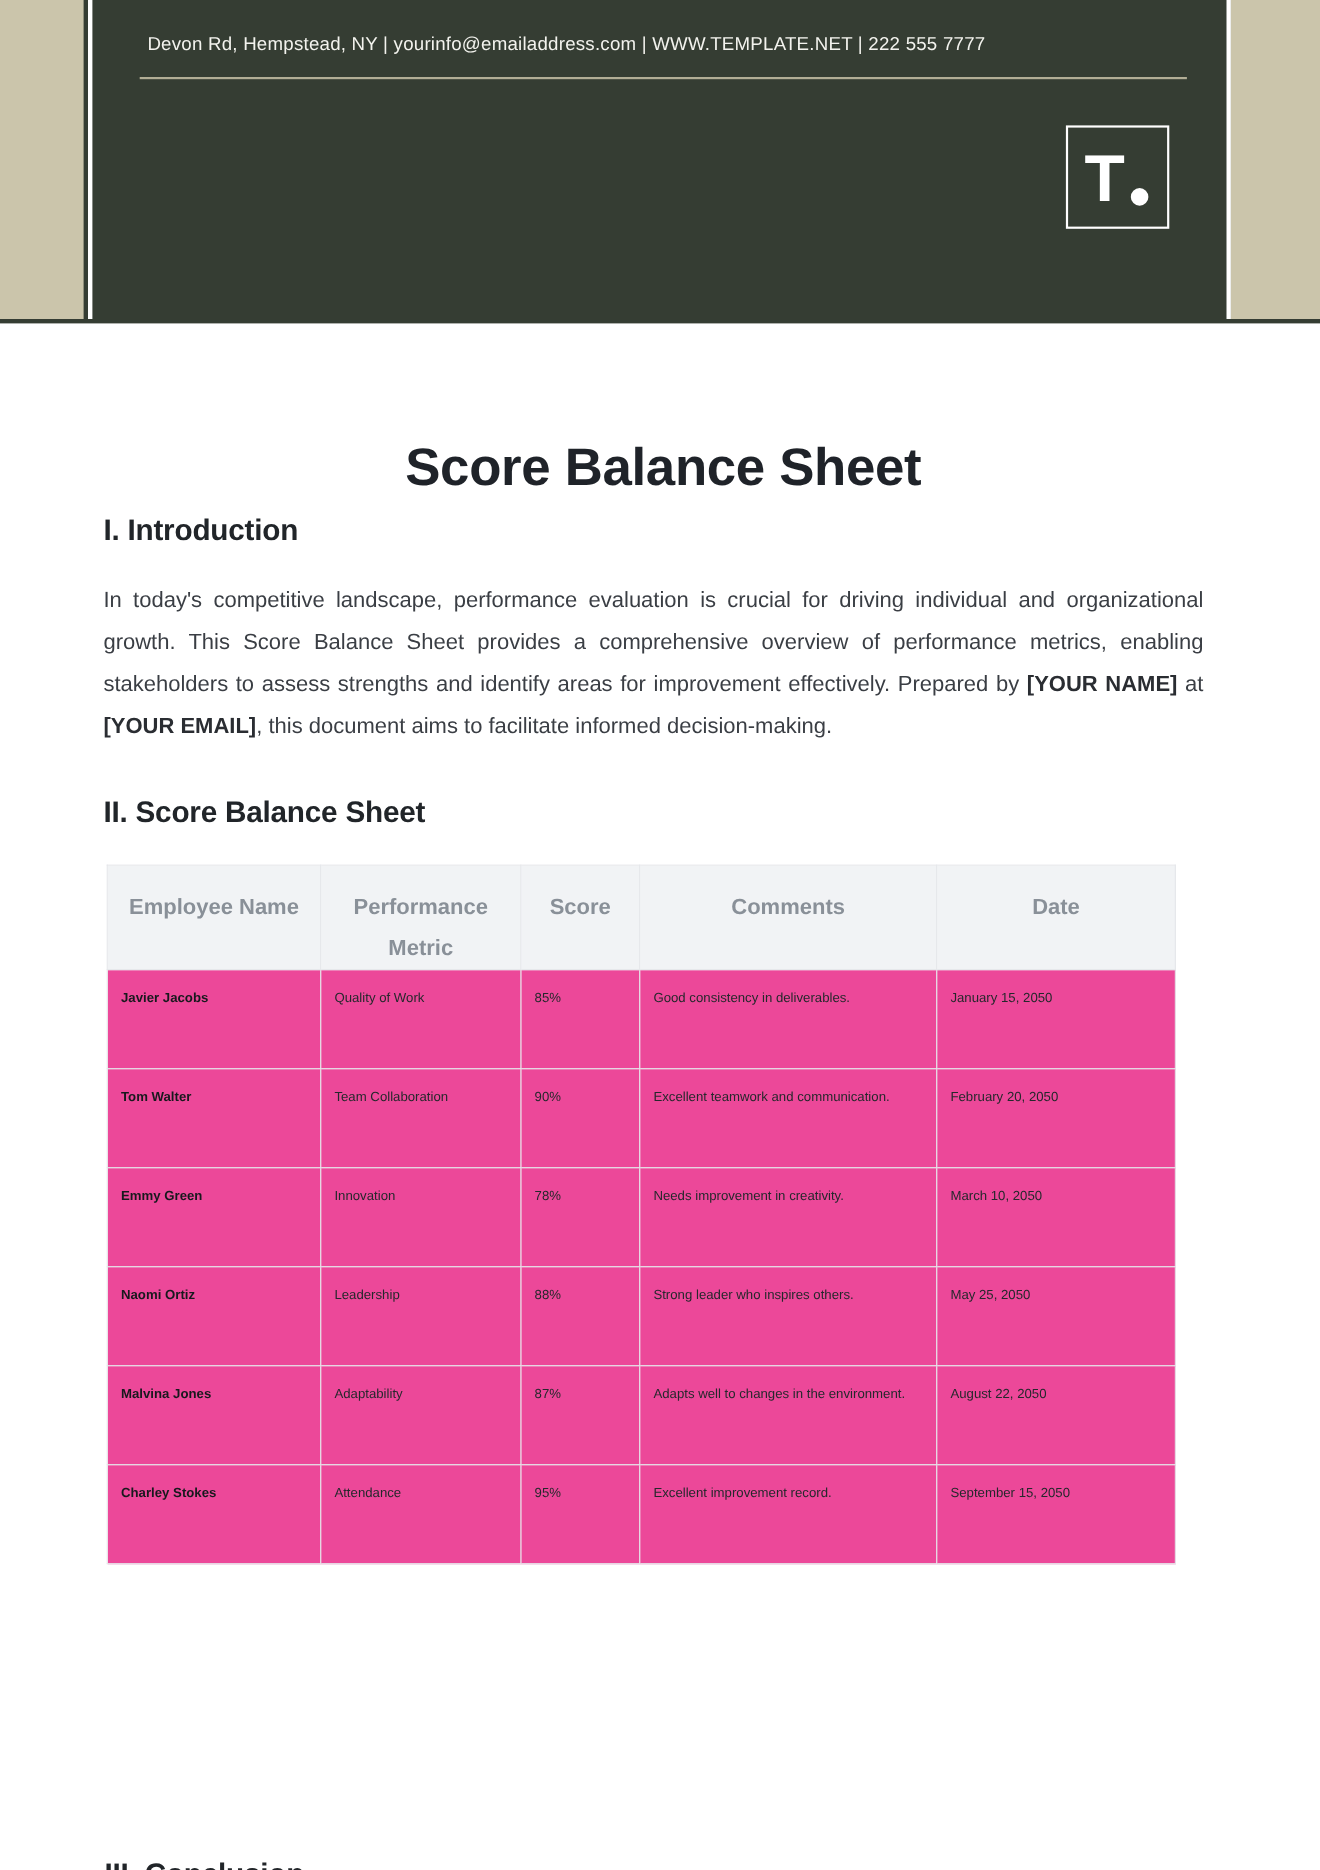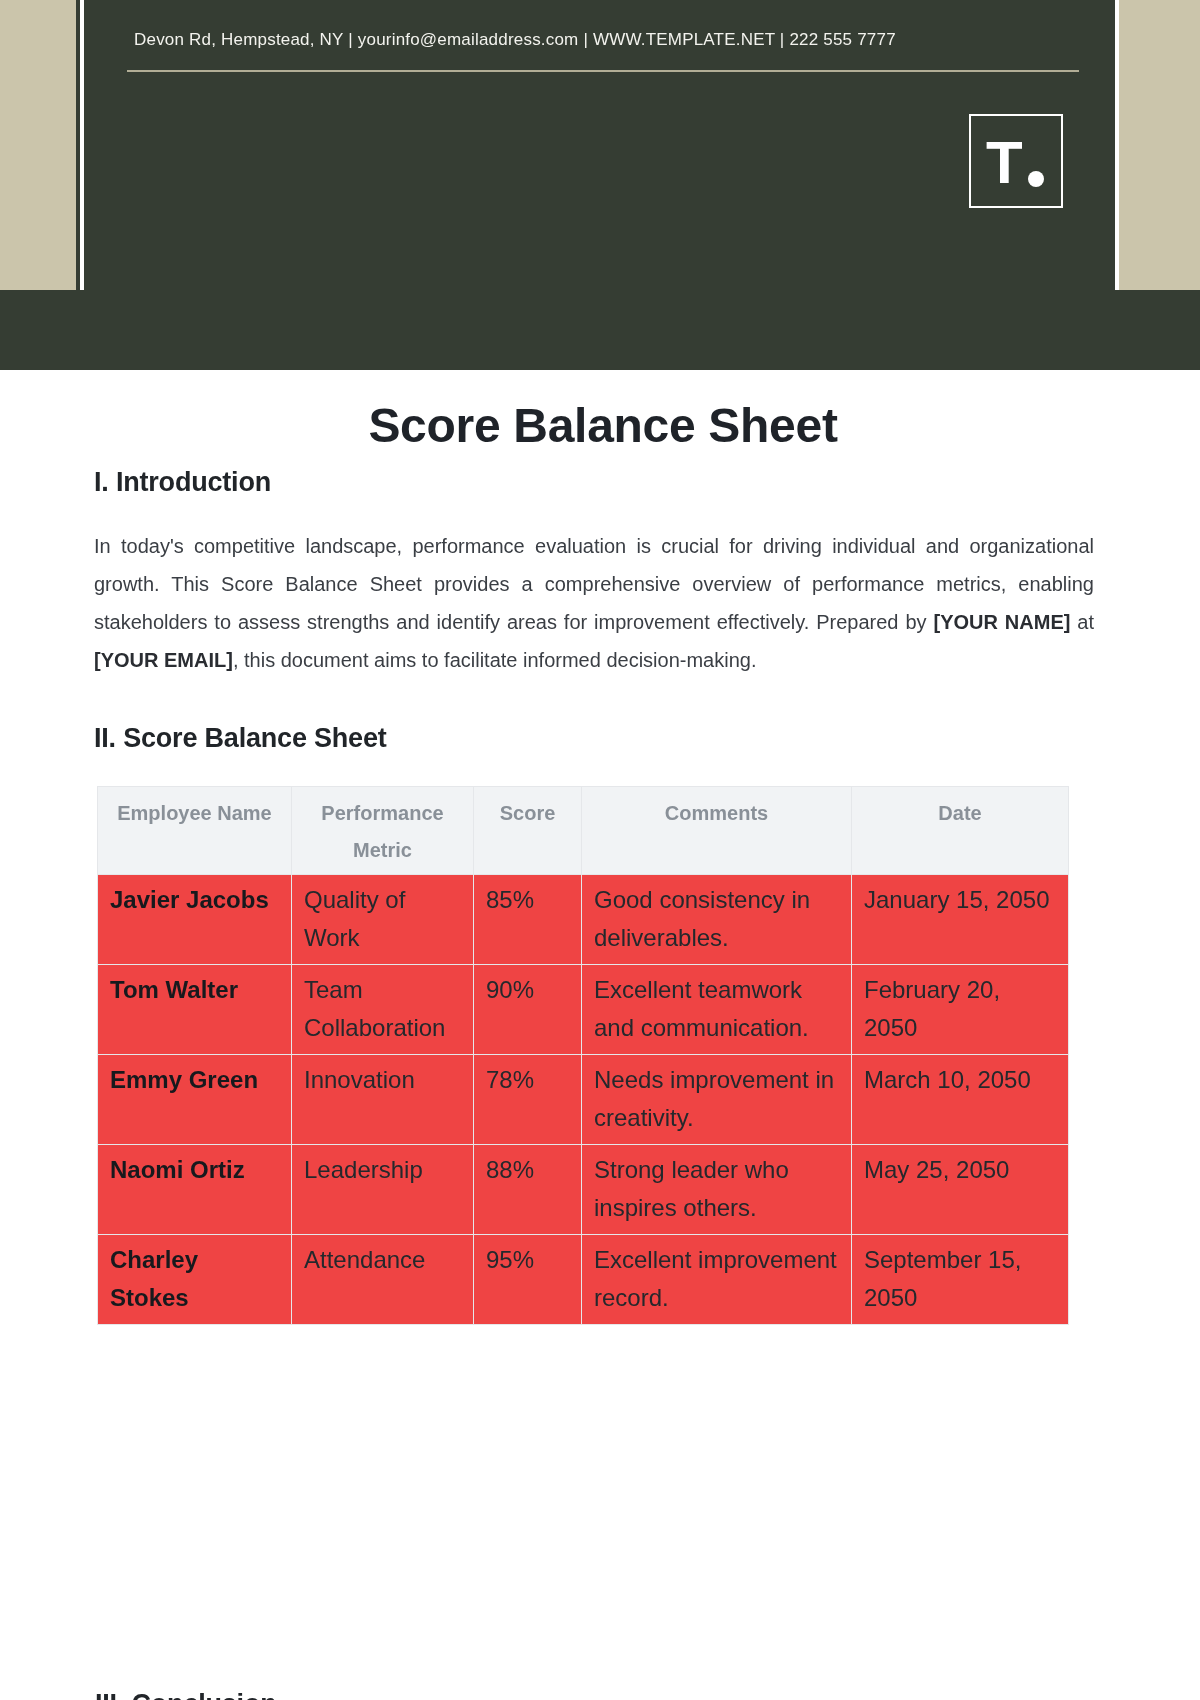--- a/index.html
+++ b/index.html
@@ -8,21 +8,21 @@
     position:relative;
     width:1200px; height:1700px;
     overflow:hidden;
     background:#ffffff;
     font-family:"Liberation Sans","DejaVu Sans",sans-serif;
     color:#24272b;
   }
 
   
   .band {
-    position:absolute; left:0; top:0; width:1200px; height:370px;
+    position:absolute; left:0; top:0; width:1200px; height:294px;
     background:var(--band_green,#353d33);
   }
   .stripe-left  { position:absolute; left:0;     top:0; width:76px; height:290px; background:var(--stripe_beige,#cbc5ab); }
   .stripe-right { position:absolute; left:1119px; top:0; width:81px; height:290px; background:var(--stripe_beige,#cbc5ab); }
   .vline-left   { position:absolute; left:80px;   top:0; width:4px;  height:290px; background:#ffffff; }
   .vline-right  { position:absolute; left:1115px; top:0; width:4px;  height:290px; background:#ffffff; }
   .contact {
     position:absolute; left:134px; top:29px;
     font-size:17px; line-height:22px; letter-spacing:.2px;
     color:#f3f3ee;
@@ -66,30 +66,30 @@
   table.score {
     position:absolute; left:97px; top:786px; width:971px;
     border-collapse:collapse; table-layout:fixed;
   }
   table.score col.c1 { width:194px; }
   table.score col.c2 { width:182px; }
   table.score col.c3 { width:108px; }
   table.score col.c4 { width:270px; }
   table.score col.c5 { width:217px; }
   table.score th {
-    height:88px; vertical-align:top; padding:8px 12px 0;
+    height:88px; vertical-align:top; padding:20px 12px 0;
     background:var(--table_header_bg,#f1f3f5);
     color:var(--table_header_text,#899098);
     font-size:20px; font-weight:700; line-height:37px; text-align:center;
     border:1px solid var(--table_border,#e5e7ea);
   }
   table.score td {
     height:90px; vertical-align:top; padding:6px 12px 0;
-    font-size:24px; line-height:38px; text-align:left; color:#25282c;
-    background:#ef4444;
+    font-size:12px; line-height:38px; text-align:left; color:#25282c;
+    background:#ec4899;
     border:1px solid var(--table_border,#e5e7ea);
   }
   table.score td:first-child { font-weight:700; color:#17191d; }
 </style>
 </head>
 <body>
 
 <div class="band">
   <div class="stripe-left"></div>
   <div class="stripe-right"></div>
@@ -151,20 +151,27 @@
         <td>March 10, 2050</td>
       </tr>
       <tr>
         <td>Naomi Ortiz</td>
         <td>Leadership</td>
         <td>88%</td>
         <td>Strong leader who inspires others.</td>
         <td>May 25, 2050</td>
       </tr>
       <tr>
+        <td>Malvina Jones</td>
+        <td>Adaptability</td>
+        <td>87%</td>
+        <td>Adapts well to changes in the environment.</td>
+        <td>August 22, 2050</td>
+      </tr>
+      <tr>
         <td>Charley Stokes</td>
         <td>Attendance</td>
         <td>95%</td>
         <td>Excellent improvement record.</td>
         <td>September 15, 2050</td>
       </tr>
     </tbody>
 </table>
 
 <h2 class="sec-heading h-conclusion">III. Conclusion</h2>

